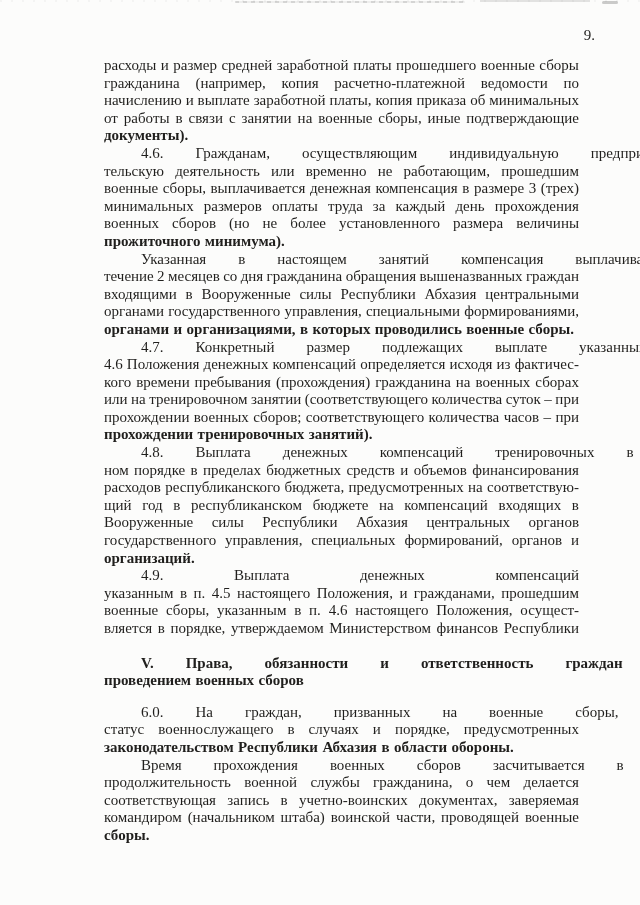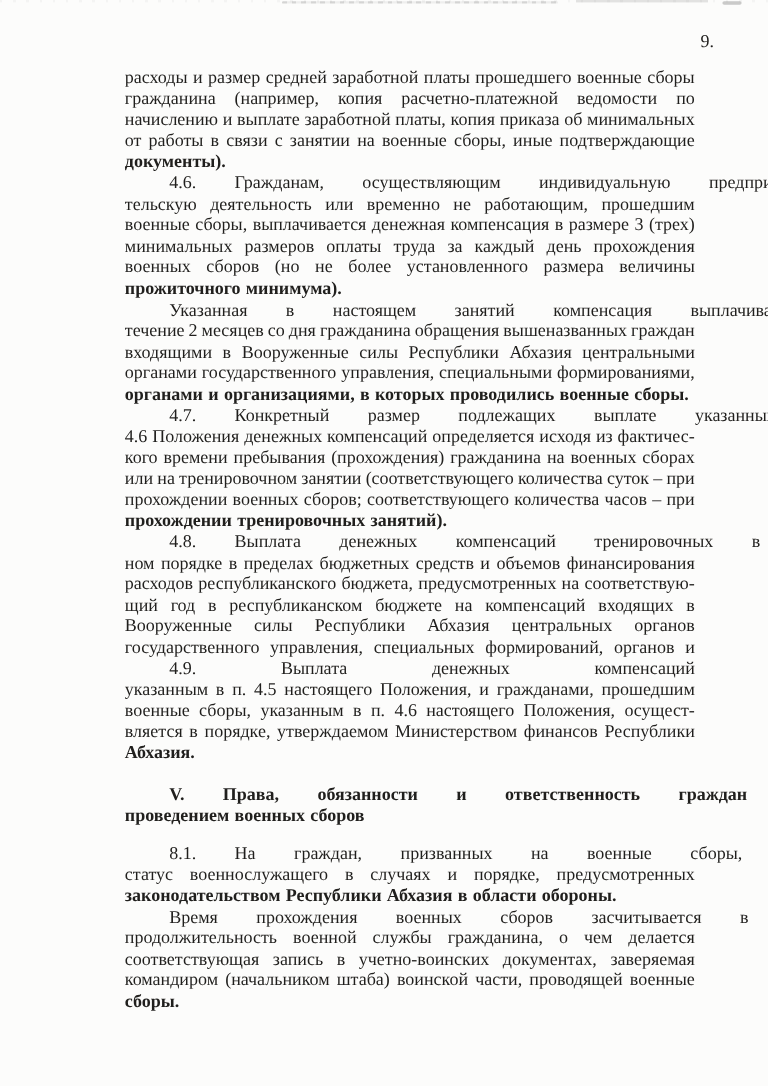--- a/index.html
+++ b/index.html
@@ -330,20 +330,23 @@
           <span>органов</span>
         </div>
         <div class="line">
           <span>государственного</span>
           <span>управления,</span>
           <span>специальных</span>
           <span>формирований,</span>
           <span>органов</span>
           <span>и</span>
         </div>
+        <div class="line last">
+          <span>организаций.</span>
+        </div>
       </div>
       <div class="para body">
         <div class="line indent">
           <span>4.9.</span>
           <span>Выплата</span>
           <span>денежных</span>
           <span>компенсаций</span>
         </div>
         <div class="line">
           <span>указанным</span>
@@ -369,23 +372,20 @@
         </div>
         <div class="line">
           <span>вляется</span>
           <span>в</span>
           <span>порядке,</span>
           <span>утверждаемом</span>
           <span>Министерством</span>
           <span>финансов</span>
           <span>Республики</span>
         </div>
-        <div class="line last">
-          <span>Абхазия.</span>
-        </div>
       </div>
       <div class="para heading">
         <div class="line indent">
           <span>V.</span>
           <span>Права,</span>
           <span>обязанности</span>
           <span>и</span>
           <span>ответственность</span>
           <span>граждан</span>
           <span>в</span>
@@ -393,21 +393,21 @@
           <span>с</span>
         </div>
         <div class="line last">
           <span>проведением</span>
           <span>военных</span>
           <span>сборов</span>
         </div>
       </div>
       <div class="para body">
         <div class="line indent">
-          <span>8.1.</span>
+          <span>6.0.</span>
           <span>На</span>
           <span>граждан,</span>
           <span>призванных</span>
           <span>на</span>
           <span>военные</span>
           <span>сборы,</span>
           <span>распространяется</span>
         </div>
         <div class="line">
           <span>статус</span>

